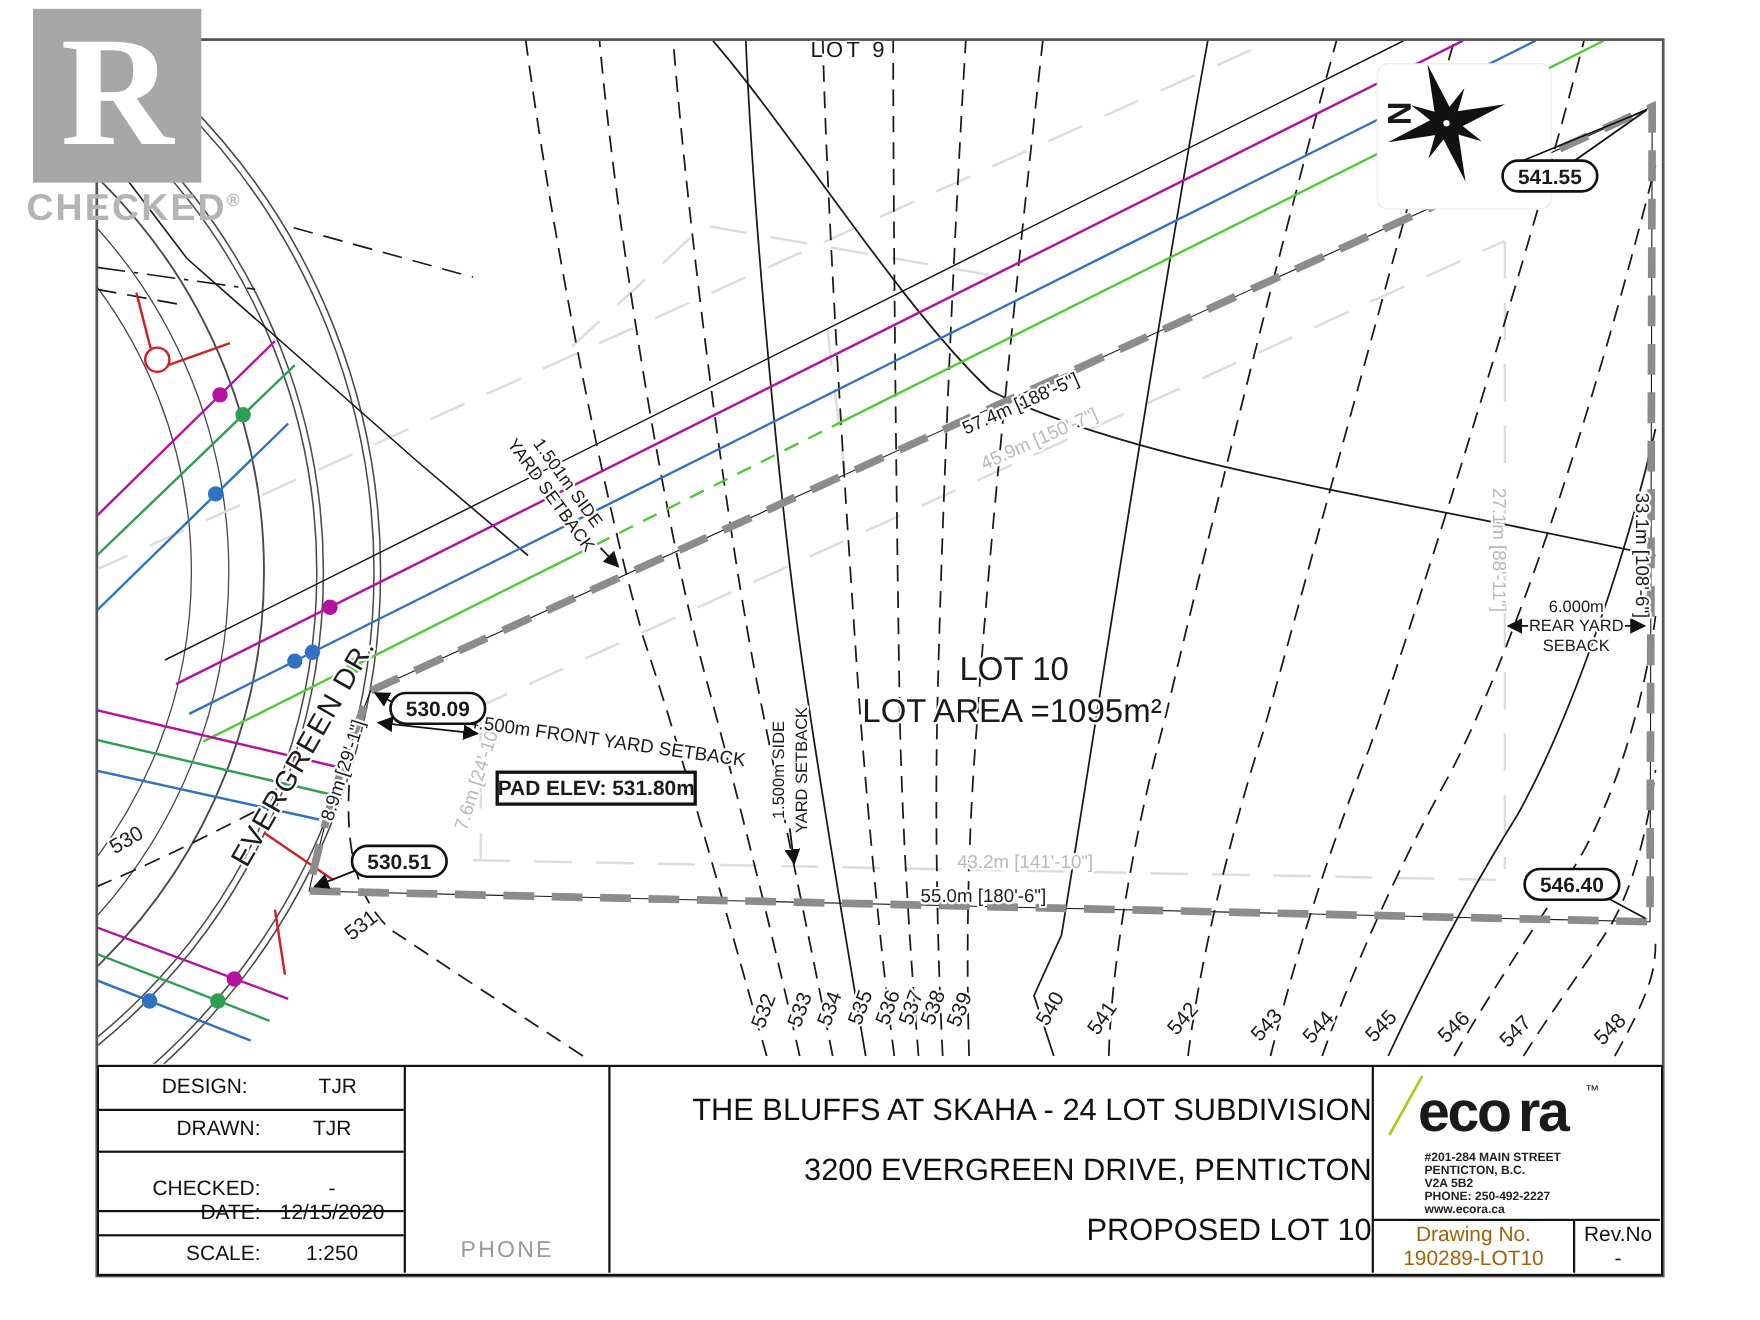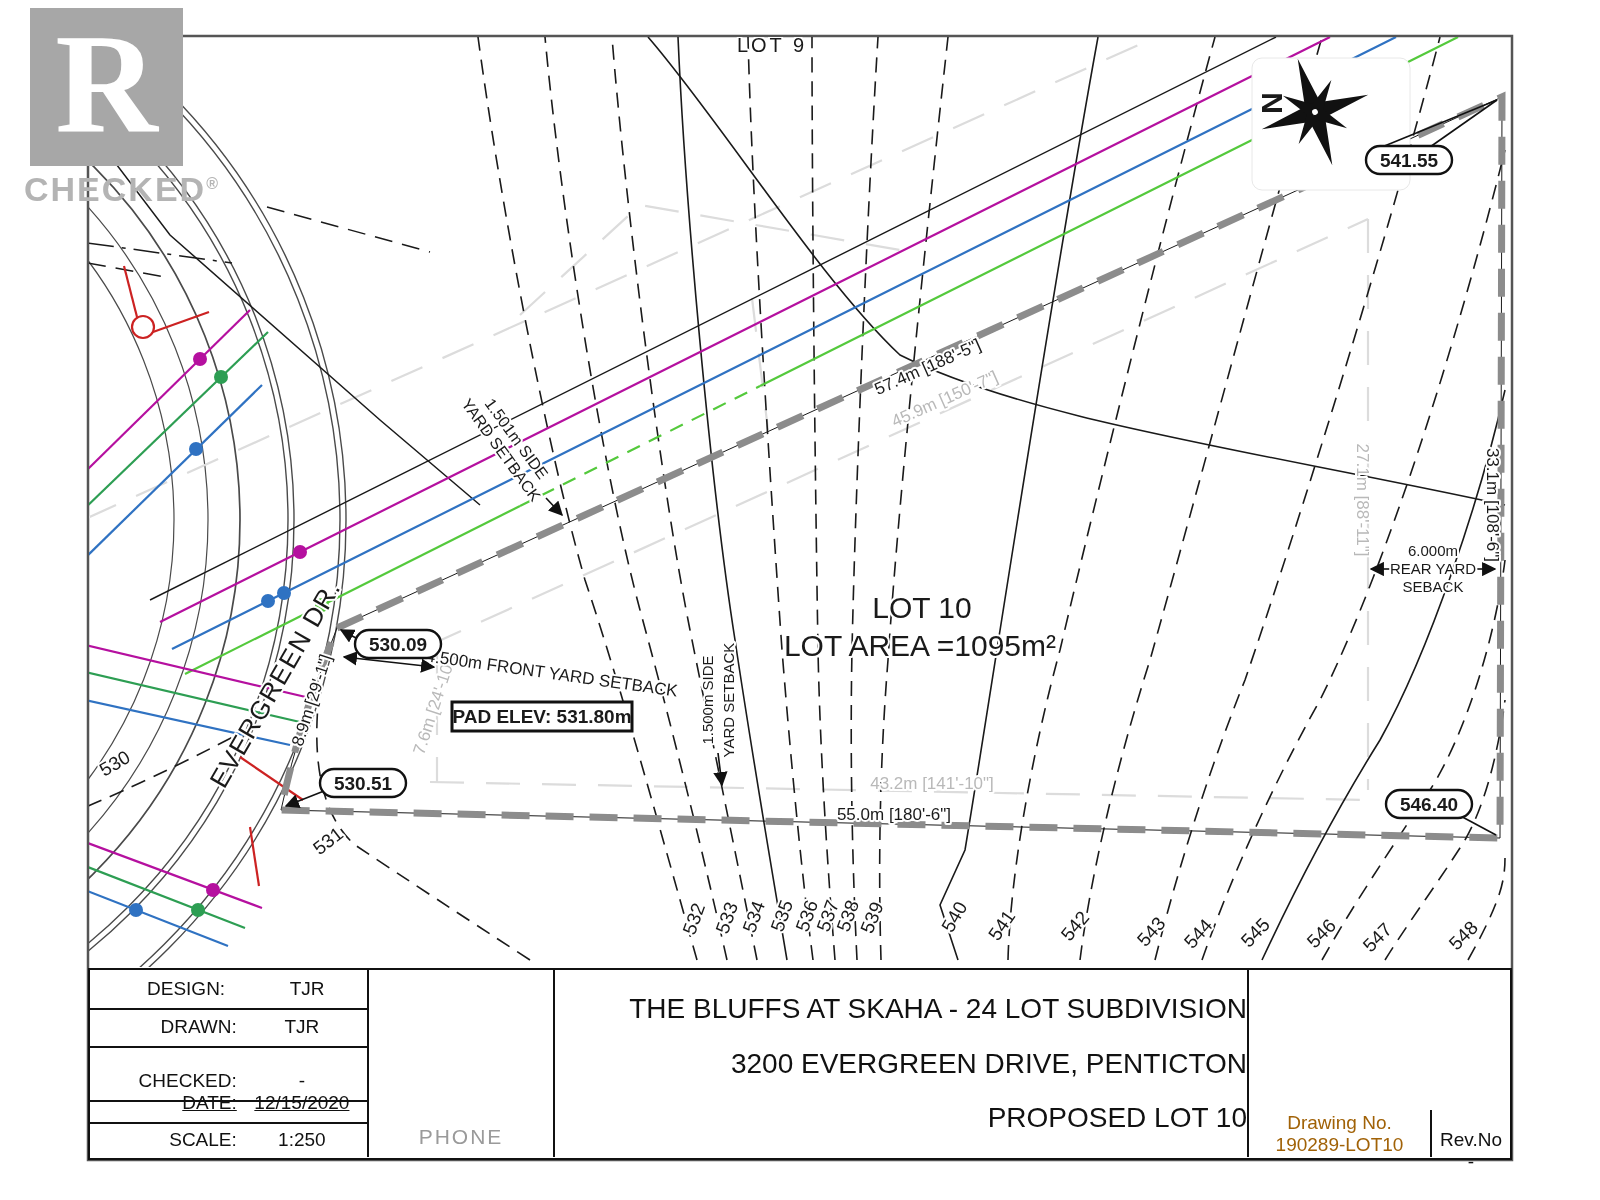--- a/index.html
+++ b/index.html
@@ -36,21 +36,21 @@
       font-size:21px;letter-spacing:2px;padding-bottom:8px;box-sizing:border-box;}
   #titlecell{position:absolute;left:465px;top:0;width:692px;height:187px;
       display:flex;flex-direction:column;justify-content:space-evenly;align-items:flex-end;
       font-size:28px;color:#111;text-align:center;}
   #ecoracell{position:absolute;left:1159px;top:0;width:260px;height:138px;border-bottom:2px solid #111;}
   #ecoraaddr{position:absolute;left:46px;top:76px;font-size:11px;font-weight:bold;
       line-height:12px;color:#222;}
   #dncell{position:absolute;left:1159px;top:140px;width:181px;height:47px;border-right:2px solid #111;
       display:flex;flex-direction:column;justify-content:center;align-items:center;font-size:19px;color:#a16207;}
   #revcell{position:absolute;left:1343px;top:140px;width:76px;height:47px;
-      display:flex;flex-direction:column;justify-content:center;align-items:center;font-size:19px;color:#111;margin-top:17px;}
+      display:flex;flex-direction:column;justify-content:center;align-items:center;font-size:19px;color:#111;}
 </style>
 </head>
 <body>
 
 <svg id="mapsvg" width="1600" height="1200" viewBox="0 0 1600 1200">
   <defs>
     <marker id="ah" viewBox="0 0 10 10" refX="9" refY="5" markerWidth="9" markerHeight="9" orient="auto-start-reverse">
         <path d="M0 0 L10 5 L0 10 z" fill="#111"></path>
       </marker>
     <clipPath id="mapclip">
@@ -265,37 +265,52 @@
     <div class="val">TJR</div>
   </div>
   <div class="row" style="top:38px;">
     <div class="lbl">DRAWN:</div>
     <div class="val">TJR</div>
   </div>
   <div class="row" style="top:92px;">
     <div class="lbl">CHECKED:</div>
     <div class="val">-</div>
   </div>
-  <div class="row" style="top:114px;text-decoration:underline;">
+  <div class="row" style="top:114px;">
     <div class="lbl">DATE:</div>
     <div class="val">12/15/2020</div>
   </div>
   <div class="row" style="top:152px;border-bottom:none;height:35px;">
     <div class="lbl">SCALE:</div>
     <div class="val">1:250</div>
   </div>
 
   <div id="sealcell">PHONE</div>
 
   <div id="titlecell">
     <div>THE BLUFFS AT SKAHA - 24 LOT SUBDIVISION</div>
     <div>3200 EVERGREEN DRIVE, PENTICTON</div>
     <div>PROPOSED LOT 10</div>
   </div>
 
+  <div id="ecoracell">
+    <svg width="258" height="138" viewBox="0 0 258 138">
+      <line x1="14" y1="62" x2="44" y2="8" stroke="#b2c61c" stroke-width="2.5"></line>
+      <text x="40" y="58" font-size="52" font-weight="bold" letter-spacing="-2" fill="#b2c61c">eco</text>
+      <text x="131" y="58" font-size="52" font-weight="bold" letter-spacing="-2" fill="#57585a">ra</text>
+      <text x="192" y="25" font-size="13" fill="#57585a">™</text>
+    </svg>
+    <div id="ecoraaddr">
+      <div>#201-284 MAIN STREET</div>
+      <div>PENTICTON, B.C.</div>
+      <div>V2A 5B2</div>
+      <div>PHONE: 250-492-2227</div>
+      <div>www.ecora.ca</div>
+    </div>
+  </div>
 
   <div id="dncell">
     <div>Drawing No.</div>
     <div>190289-LOT10</div>
   </div>
   <div id="revcell">
     <div>Rev.No</div>
     <div>-</div>
   </div>
 </div>

